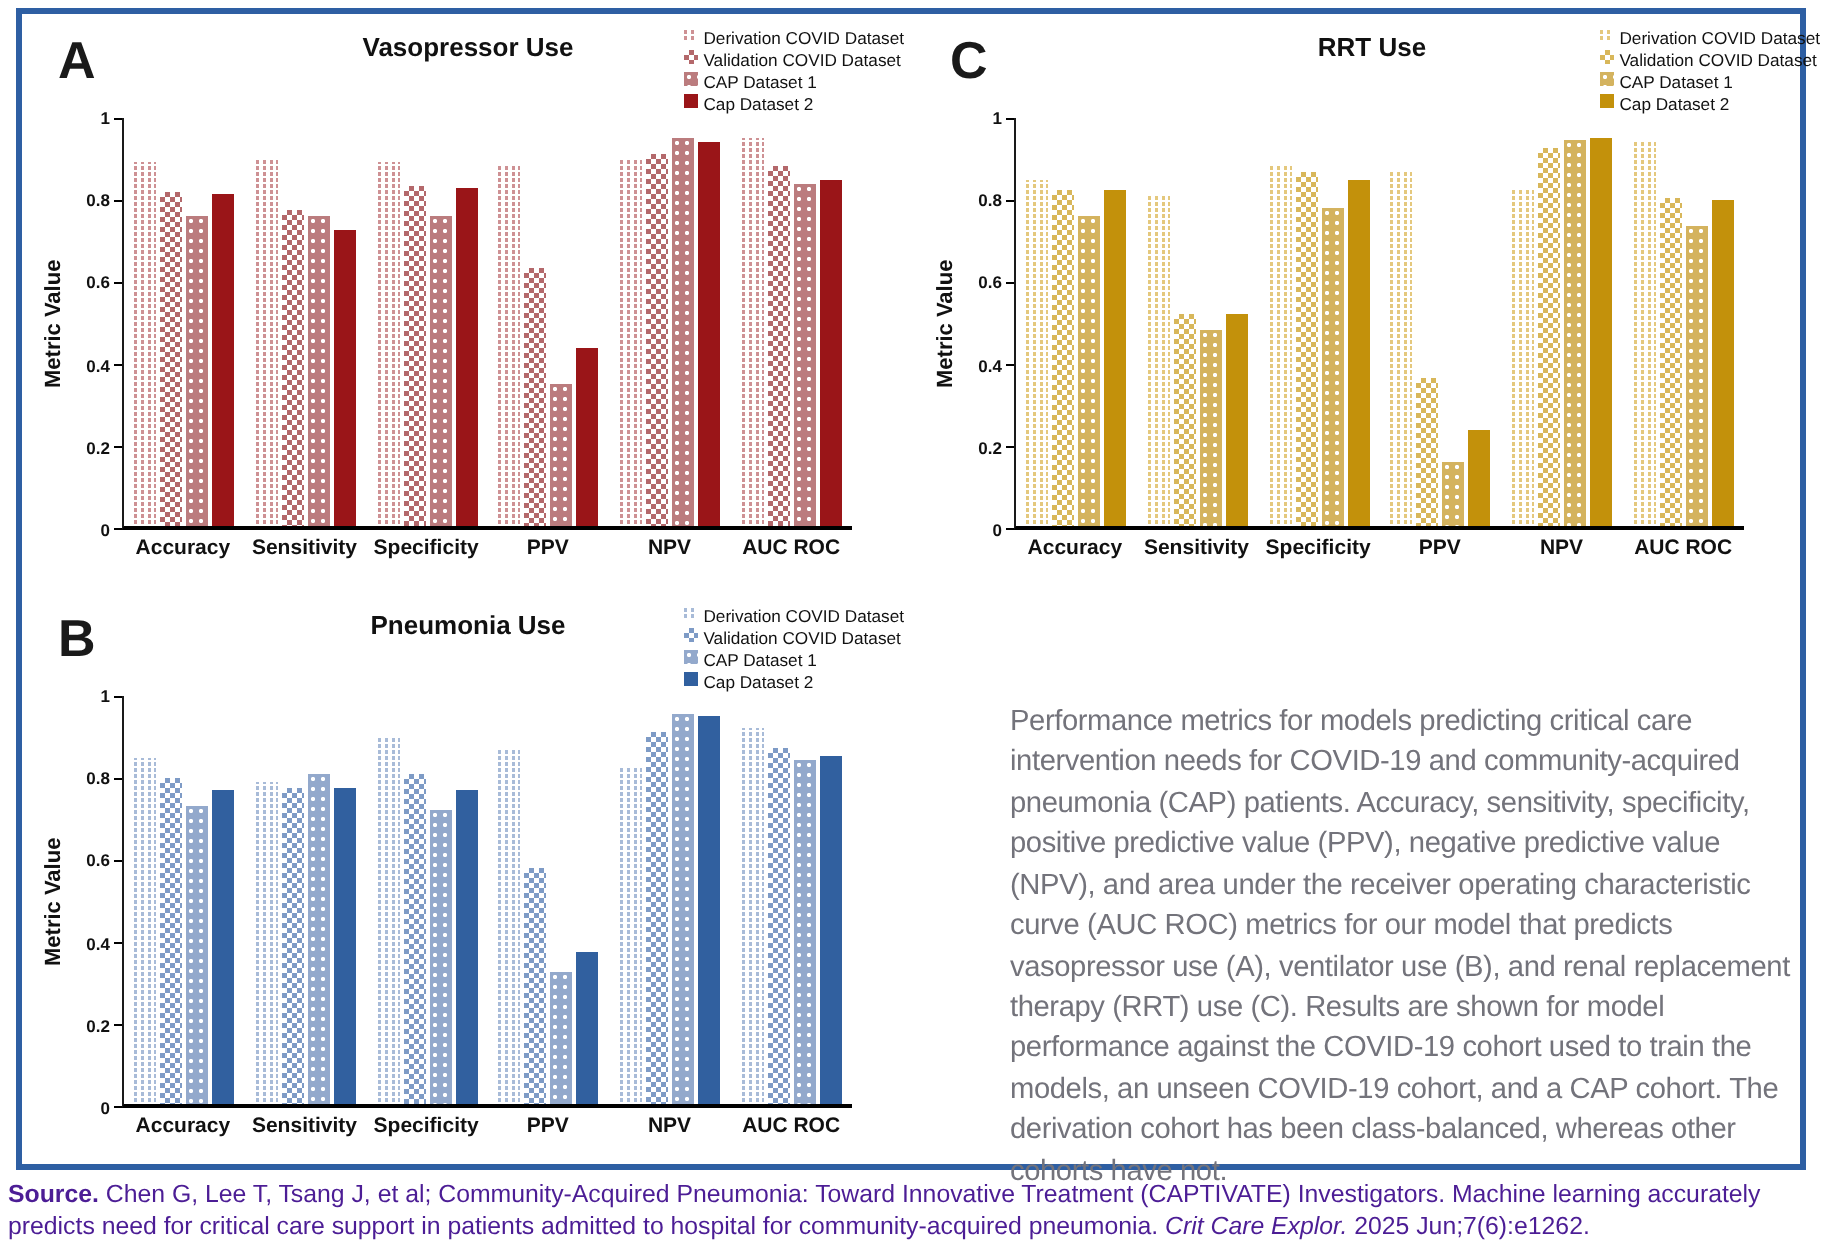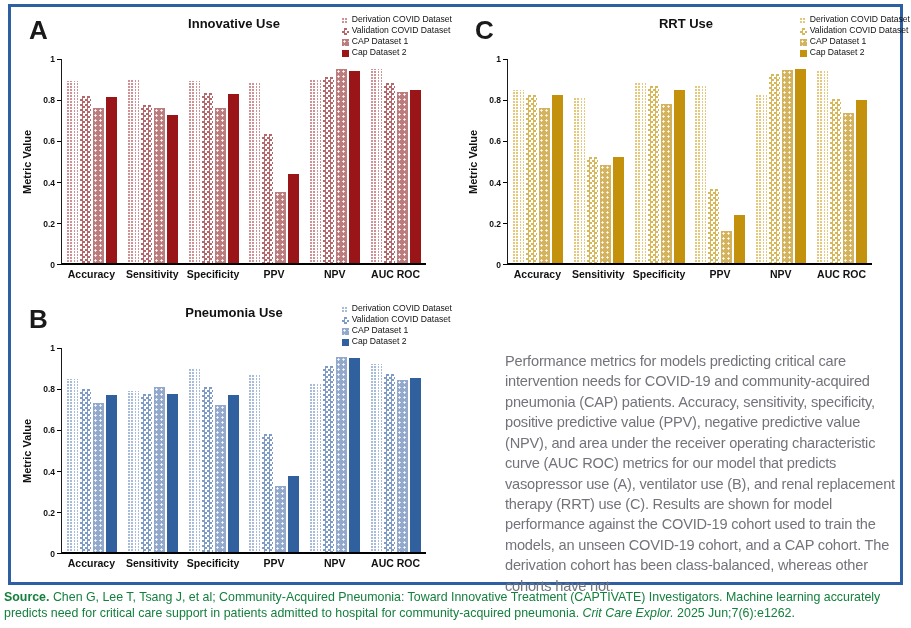--- a/index.html
+++ b/index.html
@@ -23,21 +23,21 @@
     font-size:26px; font-weight:bold; color:#1a1a1a; letter-spacing:.5px;
   }
   .chart-title {
     position:absolute; left:50%; top:9px; transform:translateX(-50%);
     font-size:13px; font-weight:bold; color:#111; white-space:nowrap;
   }
   .legend {
     position:absolute; right:5px; top:7px;
     display:flex; flex-direction:column; gap:1px;
   }
-  .legend-item { display:flex; align-items:flex-end; gap:3px; }
+  .legend-item { display:flex; align-items:flex-start; gap:3px; }
   .legend-mark { width:7px; height:7px; flex:0 0 auto; }
   .legend-label { font-size:8.6px; color:#111; white-space:nowrap; }
 
   .chart-body { position:absolute; left:8px; top:52px; display:flex; align-items:stretch; }
   .ylabel {
     writing-mode:vertical-rl; transform:rotate(180deg);
     font-size:11px; font-weight:bold; color:#111;
     display:flex; align-items:center; justify-content:center;
     height:206px; width:16px;
   }
@@ -85,35 +85,35 @@
   
   .caption-cell { padding:55px 12px 0 48px; }
   .caption-text {
     width:398px; font-size:14.6px; line-height:1.4; color:#73737b;
     letter-spacing:-0.2px;
   }
 
   
   .source-block {
     position:absolute; left:4px; top:590px; width:905px;
-    font-size:12.4px; line-height:1.26; color:#15803d;
+    font-size:12.4px; line-height:1.26; color:#4c1d95;
   }
   .source-label { font-weight:bold; }
   .source-journal { font-style:italic; }
 </style>
 </head>
 <body>
 
 <div class="page">
   <div class="figure-frame" style="border-color: rgb(46, 95, 163);">
     <div class="figure-inner">
 
       <section class="panel" style="grid-area: 1 / 1; --c-solid: #9A1518; --c-light: #CE9194; --c-mid: #B4686B; --c-dotbase: #BB7C7E;">
         <div class="panel-letter">A</div>
-        <h2 class="chart-title">Innovative Use</h2>
+        <h2 class="chart-title">Vasopressor Use</h2>
         <div class="legend">
             <div class="legend-item">
               <span class="legend-mark pat-vdots"></span>
               <span class="legend-label">Derivation COVID Dataset</span>
             </div>
             <div class="legend-item">
               <span class="legend-mark pat-checker"></span>
               <span class="legend-label">Validation COVID Dataset</span>
             </div>
             <div class="legend-item">

